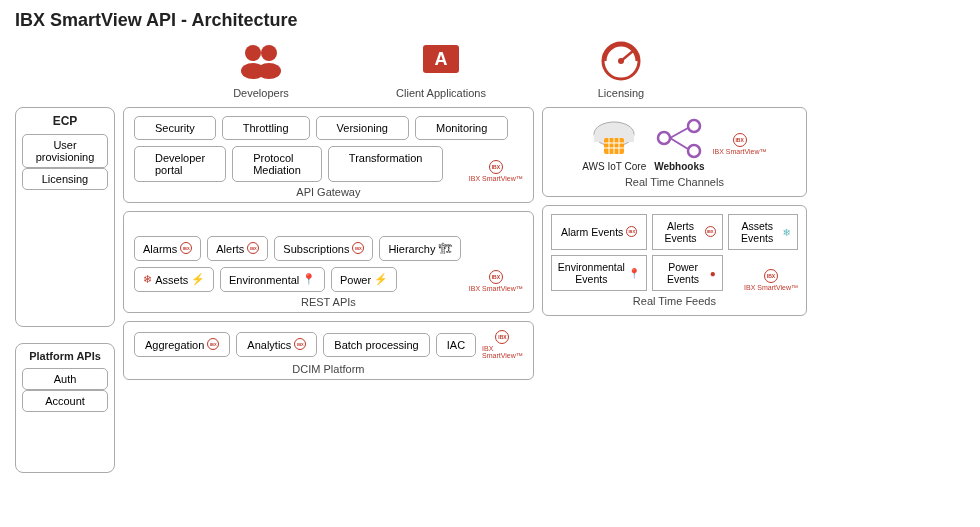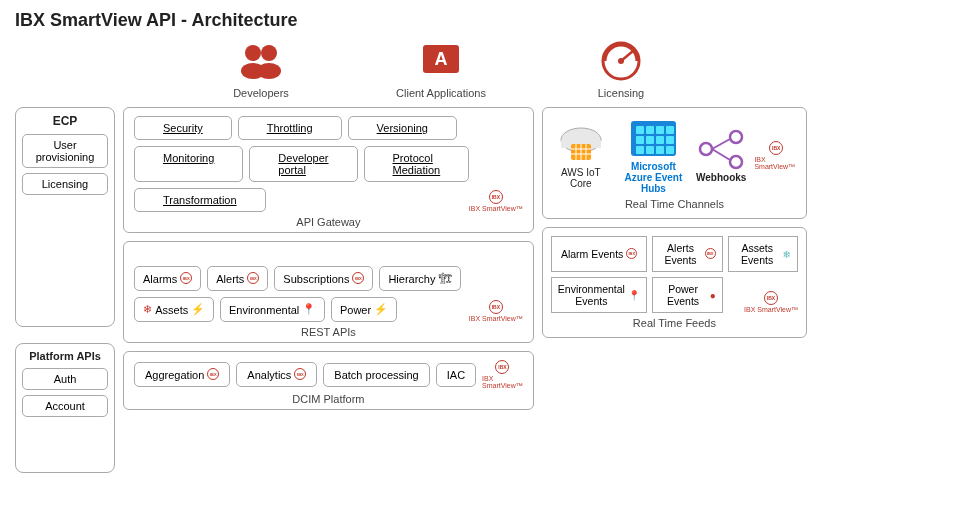--- a/index.html
+++ b/index.html
@@ -65,21 +65,20 @@
       font-size: 12px;
       margin-bottom: 6px;
       color: #222;
     }
     .ecp-box {
       border: 1px solid #aaa;
       border-radius: 5px;
       padding: 4px 6px;
       text-align: center;
       font-size: 11px;
-      margin-bottom: 5px;
       background: #fff;
     }
 
     
     .platform-panel {
       border: 1.5px solid #aaa;
       border-radius: 8px;
       padding: 6px;
       width: 100px;
       min-height: 130px;
@@ -115,25 +114,24 @@
       margin-top: 4px;
     }
     .gateway-items {
       display: flex;
       flex-wrap: wrap;
       gap: 6px;
     }
     .gateway-item {
       border: 1px solid #aaa;
       border-radius: 5px;
-      padding: 5px 28px;
+      padding: 5px 20px;
       font-size: 11px;
       background: #fff;
       white-space: nowrap;
-      text-decoration: underline;
     }
 
     
     .rest-apis-box {
       border: 1.5px solid #aaa;
       border-radius: 6px;
       padding: 8px 10px 4px;
     }
     .rest-apis-label {
       text-align: center;
@@ -460,39 +458,20 @@
               <rect x="20" y="22" width="20" height="16" rx="2" fill="#ff9900" opacity="0.9"></rect>
               <line x1="25" y1="22" x2="25" y2="38" stroke="white" stroke-width="1"></line>
               <line x1="30" y1="22" x2="30" y2="38" stroke="white" stroke-width="1"></line>
               <line x1="35" y1="22" x2="35" y2="38" stroke="white" stroke-width="1"></line>
               <line x1="20" y1="27" x2="40" y2="27" stroke="white" stroke-width="1"></line>
               <line x1="20" y1="32" x2="40" y2="32" stroke="white" stroke-width="1"></line>
             </svg>
             <span style="font-size:10px; font-weight:normal; color:#222;">AWS IoT Core</span>
           </div>
 
-          <div class="rtc-item">
-            <svg width="55" height="45" viewBox="0 0 55 45">
-              <rect x="5" y="5" width="45" height="35" rx="3" fill="#0078d4" opacity="0.9"></rect>
-              <rect x="10" y="10" width="8" height="8" rx="1" fill="#50e6ff"></rect>
-              <rect x="20" y="10" width="8" height="8" rx="1" fill="#50e6ff"></rect>
-              <rect x="30" y="10" width="8" height="8" rx="1" fill="#50e6ff"></rect>
-              <rect x="40" y="10" width="8" height="8" rx="1" fill="#50e6ff"></rect>
-              <rect x="10" y="20" width="8" height="8" rx="1" fill="#50e6ff"></rect>
-              <rect x="20" y="20" width="8" height="8" rx="1" fill="#50e6ff"></rect>
-              <rect x="30" y="20" width="8" height="8" rx="1" fill="#50e6ff"></rect>
-              <rect x="40" y="20" width="8" height="8" rx="1" fill="#50e6ff"></rect>
-              <rect x="10" y="30" width="8" height="8" rx="1" fill="#50e6ff"></rect>
-              <rect x="20" y="30" width="8" height="8" rx="1" fill="#50e6ff"></rect>
-              <rect x="30" y="30" width="8" height="8" rx="1" fill="#50e6ff"></rect>
-              <rect x="40" y="30" width="8" height="8" rx="1" fill="#50e6ff"></rect>
-            </svg>
-            <span style="font-size:10px; font-weight:bold; color:#0078d4;">Microsoft</span>
-            <span style="font-size:10px; font-weight:bold; color:#0078d4;">Azure Event Hubs</span>
-          </div>
 
           <div class="rtc-item">
             <svg width="50" height="45" viewBox="0 0 50 45">
 
               <circle cx="10" cy="22" r="6" fill="none" stroke="#9b59b6" stroke-width="2.5"></circle>
               <circle cx="40" cy="10" r="6" fill="none" stroke="#9b59b6" stroke-width="2.5"></circle>
               <circle cx="40" cy="35" r="6" fill="none" stroke="#9b59b6" stroke-width="2.5"></circle>
               <line x1="16" y1="22" x2="34" y2="12" stroke="#9b59b6" stroke-width="2"></line>
               <line x1="16" y1="22" x2="34" y2="33" stroke="#9b59b6" stroke-width="2"></line>
             </svg>

